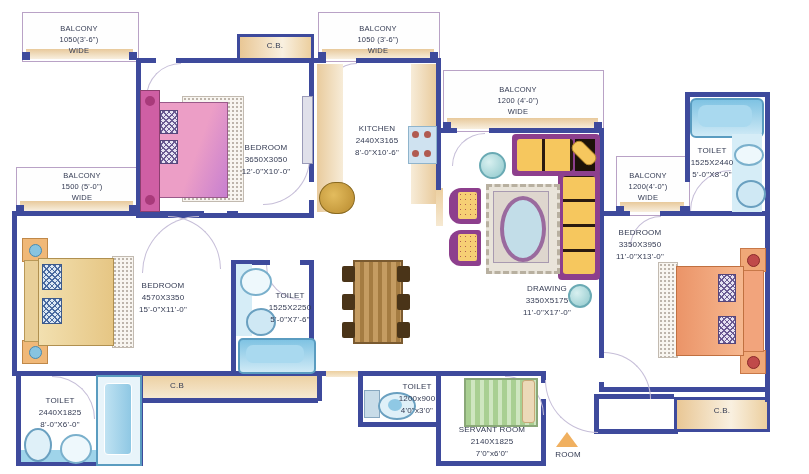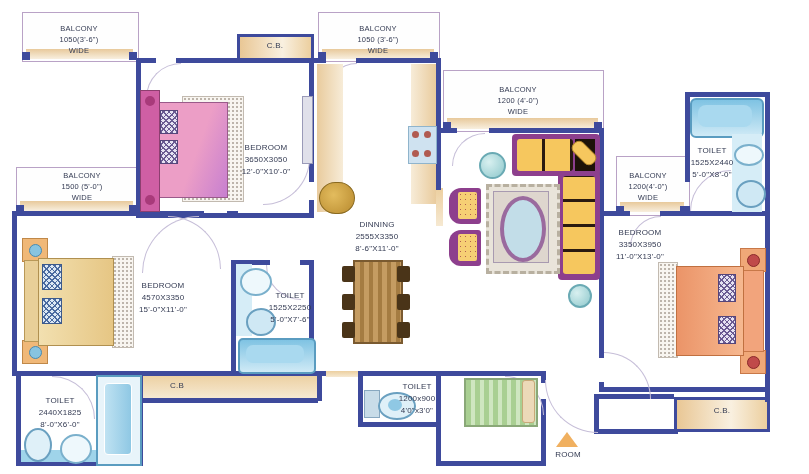--- a/index.html
+++ b/index.html
@@ -240,20 +240,25 @@
   <div class="lbl sm" style="left:378px;top:23px">
     <div>BALCONY</div>
     <div>1050 (3'-6")</div>
     <div>WIDE</div>
   </div>
   <div class="lbl" style="left:266px;top:142px">
     <div>BEDROOM</div>
     <div>3650X3050</div>
     <div>12'-0"X10'-0"</div>
   </div>
+  <div class="lbl" style="left:377px;top:123px">
+    <div>KITCHEN</div>
+    <div>2440X3165</div>
+    <div>8'-0"X10'-6"</div>
+  </div>
   <div class="lbl sm" style="left:518px;top:84px">
     <div>BALCONY</div>
     <div>1200 (4'-0")</div>
     <div>WIDE</div>
   </div>
   <div class="lbl" style="left:712px;top:145px">
     <div>TOILET</div>
     <div>1525X2440</div>
     <div>5'-0"X8'-0"</div>
   </div>
@@ -275,38 +280,43 @@
   <div class="lbl" style="left:163px;top:280px">
     <div>BEDROOM</div>
     <div>4570X3350</div>
     <div>15'-0"X11'-0"</div>
   </div>
   <div class="lbl" style="left:290px;top:290px">
     <div>TOILET</div>
     <div>1525X2250</div>
     <div>5'-0"X7'-6"</div>
   </div>
-  <div class="lbl" style="left:377px;top:219px">
-    <div>DINNING</div>
-    <div>2555X3350</div>
-    <div>8'-6"X11'-0"</div>
+  <div class="lbl" style="left:547px;top:283px">
+    <div>DRAWING</div>
+    <div>3350X5175</div>
+    <div>11'-0"X17'-0"</div>
   </div>
   <div class="lbl" style="left:60px;top:395px">
     <div>TOILET</div>
     <div>2440X1825</div>
     <div>8'-0"X6'-0"</div>
   </div>
   <div class="lbl" style="left:177px;top:380px">
     <div>C.B</div>
   </div>
   <div class="lbl" style="left:417px;top:381px">
     <div>TOILET</div>
     <div>1200x900</div>
     <div>4'0"x3'0"</div>
   </div>
+  <div class="lbl" style="left:492px;top:424px">
+    <div>SERVANT ROOM</div>
+    <div>2140X1825</div>
+    <div>7'0"x6'0"</div>
+  </div>
   <div class="lbl" style="left:568px;top:449px">
     <div>ROOM</div>
   </div>
   <div class="lbl" style="left:722px;top:405px">
     <div>C.B.</div>
   </div>
 
 </div>
 
 </body></html>

